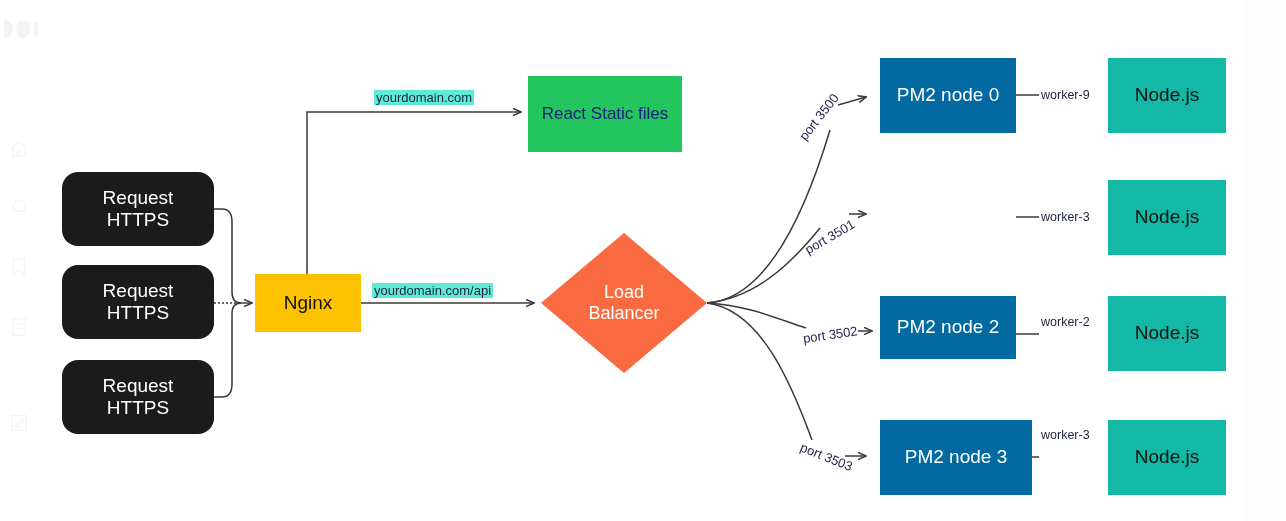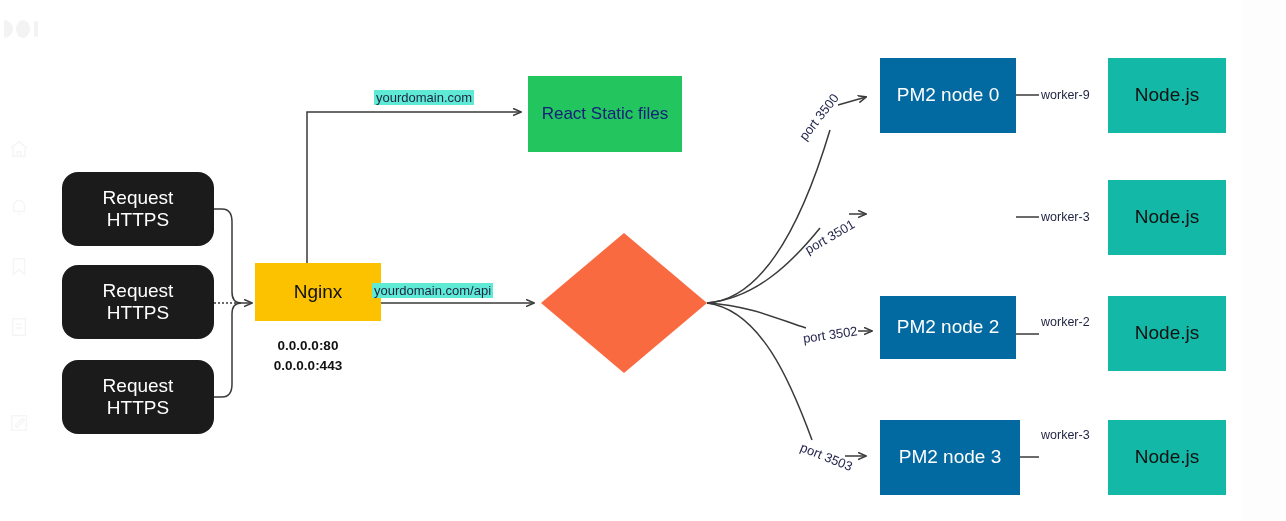--- a/index.html
+++ b/index.html
@@ -235,48 +235,48 @@
   </div>
   <div class="node node-request" style="left:62px;top:265px;width:152px;height:74px">
     <span style="white-space:pre-line">Request
 HTTPS</span>
   </div>
   <div class="node node-request" style="left:62px;top:360px;width:152px;height:74px">
     <span style="white-space:pre-line">Request
 HTTPS</span>
   </div>
 
-  <div class="node node-nginx" style="left:255px;top:263px;width:126px;height:58px">
+  <div class="node node-nginx" style="left:255px;top:274px;width:106px;height:58px">
     <span>Nginx</span>
   </div>
-  <div class="nginx-ports" style="left:240px;top:336px;width:136px">0.0.0.0:80
-0.0.0.0:443</div>
 
   <div class="node node-react" style="left:528px;top:76px;width:154px;height:76px">
     <span>React Static files</span>
   </div>
   <div class="edge-label" style="left:374px;top:90px">yourdomain.com</div>
 
   <div class="node node-lb" style="left:541px;top:233px;width:166px;height:140px">
     <div class="diamond-shape"></div>
+    <span class="lb-label" style="white-space:pre-line">Load
+Balancer</span>
   </div>
   <div class="edge-label" style="left:372px;top:283px">yourdomain.com/api</div>
 
   <div class="port-label" style="left:802px;top:131px;transform:rotate(-52deg)">port 3500</div>
   <div class="port-label" style="left:806px;top:243px;transform:rotate(-30deg)">port 3501</div>
   <div class="port-label" style="left:803px;top:331px;transform:rotate(-8deg)">port 3502</div>
   <div class="port-label" style="left:801px;top:439px;transform:rotate(22deg)">port 3503</div>
 
   <div class="node node-pm2" style="left:880px;top:58px;width:136px;height:75px">
     <span>PM2 node 0</span>
   </div>
   <div class="node node-pm2" style="left:880px;top:296px;width:136px;height:63px">
     <span>PM2 node 2</span>
   </div>
-  <div class="node node-pm2" style="left:880px;top:420px;width:140px;height:75px">
+  <div class="node node-pm2" style="left:880px;top:420px;width:152px;height:75px">
     <span>PM2 node 3</span>
   </div>
 
   <div class="worker-label" style="left:1041px;top:88px">worker-9</div>
   <div class="worker-label" style="left:1041px;top:210px">worker-3</div>
   <div class="worker-label" style="left:1041px;top:315px">worker-2</div>
   <div class="worker-label" style="left:1041px;top:428px">worker-3</div>
 
   <div class="node node-nodejs" style="left:1108px;top:58px;width:118px;height:75px">
     <span>Node.js</span>

